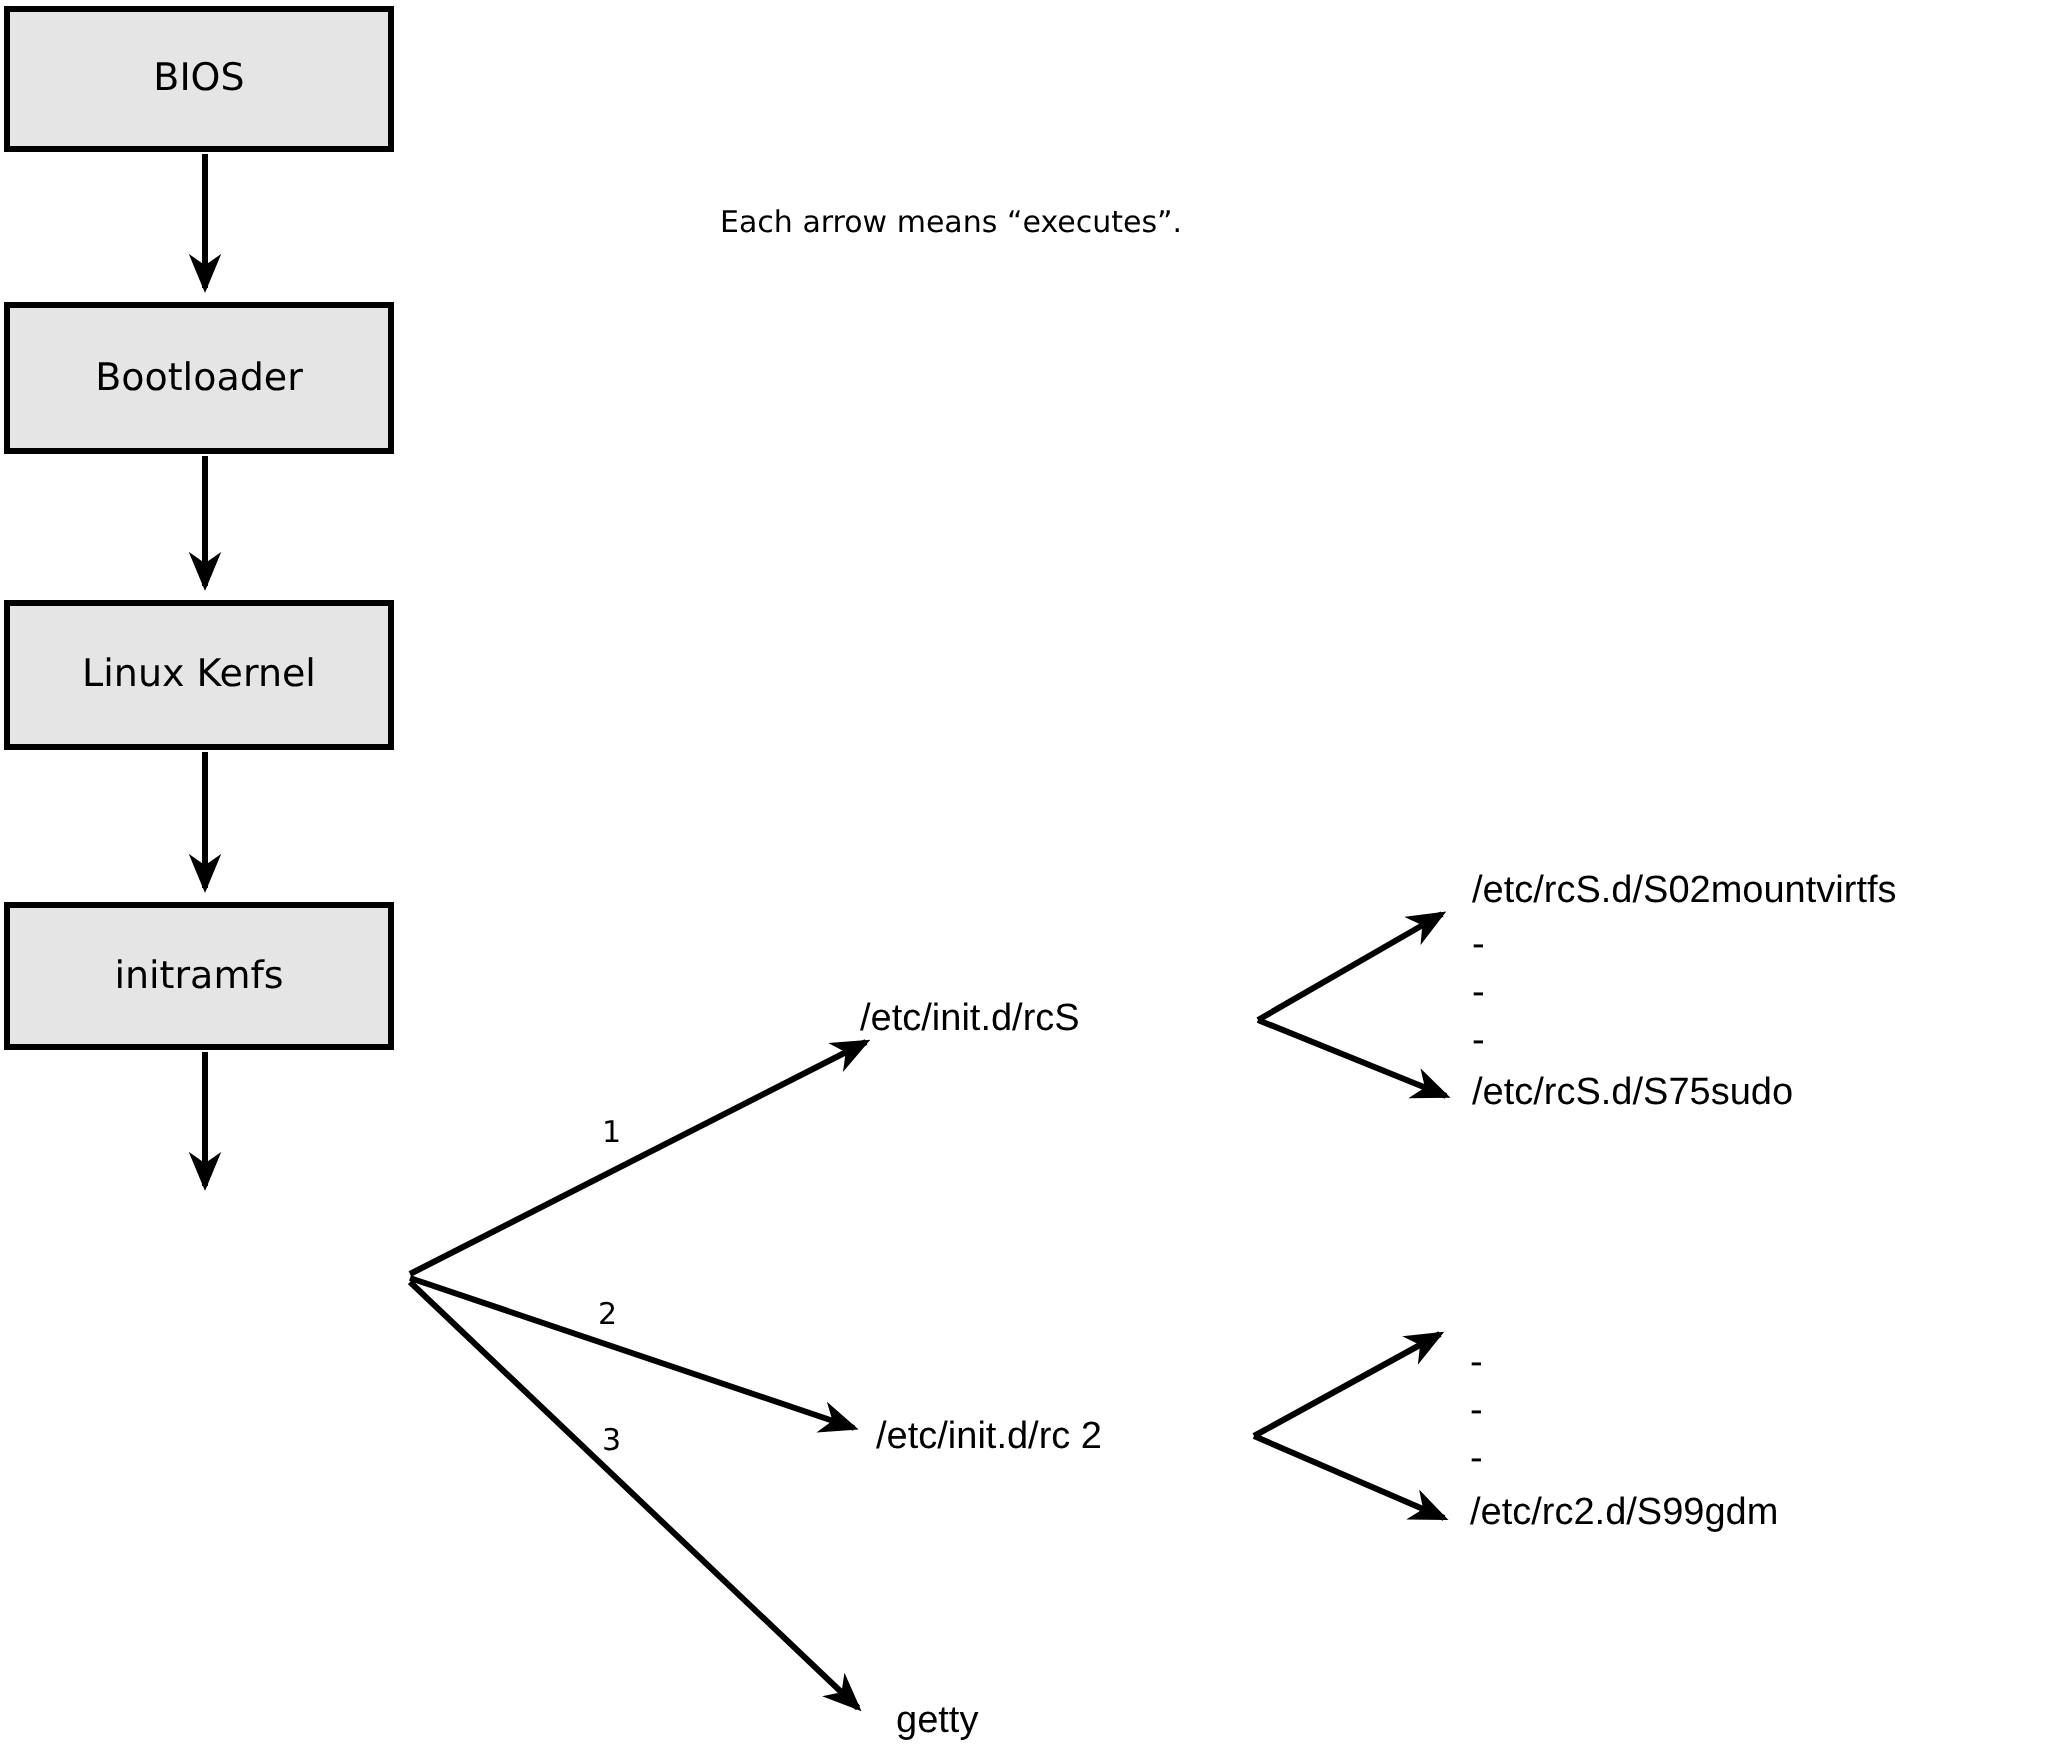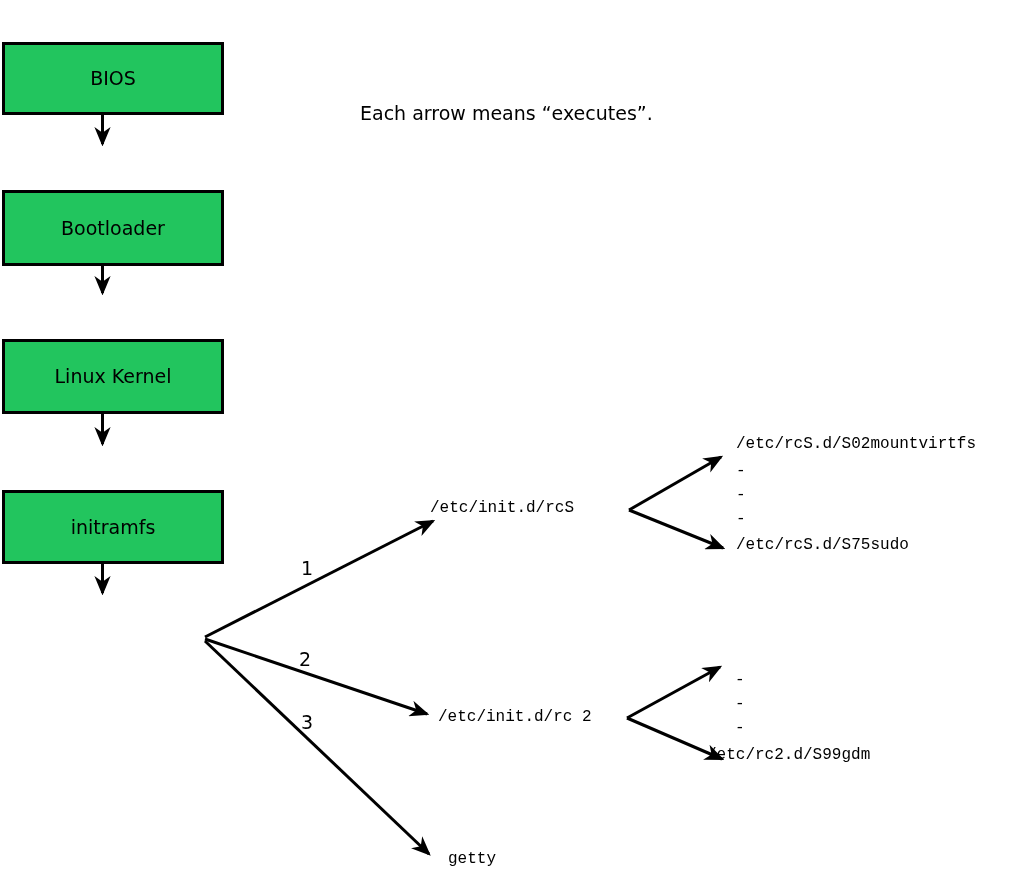--- a/index.html
+++ b/index.html
@@ -13,41 +13,40 @@
     color: #000000;
   }
   svg.wires {
     position: absolute;
     left: 0; top: 0;
     width: 1024px; height: 875px;
   }
   .node {
     position: absolute;
     left: 2px;
-    width: 222px;
+    width: 195px;
     box-sizing: border-box;
     border: 3px solid #000000;
-    background: #22c55e;
+    background: #e5e5e5;
     display: flex;
     align-items: center;
     justify-content: center;
     font-size: 19px;
     line-height: 1;
-    margin-top: 39px;
   }
   .lbl {
     position: absolute;
     line-height: 1;
     white-space: pre;
   }
   .mono {
-    font-family: Liberation Mono, monospace;
-    font-size: 16px;
+    font-family: Liberation Sans, sans-serif;
+    font-size: 19px;
   }
-  .sans19 { font-size: 19px; }
+  .sans19 { font-size: 15px; }
 </style>
 </head>
 <body>
 
 <div class="canvas">
 
   <svg class="wires" viewBox="0 0 1024 875" xmlns="http://www.w3.org/2000/svg">
     <defs>
       <marker id="ah" viewBox="0 0 12 10" refX="10.5" refY="5" markerWidth="6.5" markerHeight="5.5" orient="auto" markerUnits="strokeWidth">
         <path d="M12,5 L0,0 L3.5,5 L0,10 Z" fill="#000000"></path>
@@ -96,15 +95,15 @@
 
   <div class="lbl mono" style="left:736px; top:436px;">/etc/rcS.d/S02mountvirtfs</div>
   <div class="lbl mono" style="left:736px; top:463px;">-</div>
   <div class="lbl mono" style="left:736px; top:487px;">-</div>
   <div class="lbl mono" style="left:736px; top:511px;">-</div>
   <div class="lbl mono" style="left:736px; top:537px;">/etc/rcS.d/S75sudo</div>
 
   <div class="lbl mono" style="left:735px; top:672px;">-</div>
   <div class="lbl mono" style="left:735px; top:696px;">-</div>
   <div class="lbl mono" style="left:735px; top:720px;">-</div>
-  <div class="lbl mono" style="left:707px; top:747px;">/etc/rc2.d/S99gdm</div>
+  <div class="lbl mono" style="left:735px; top:747px;">/etc/rc2.d/S99gdm</div>
 
 </div>
 
 </body></html>

